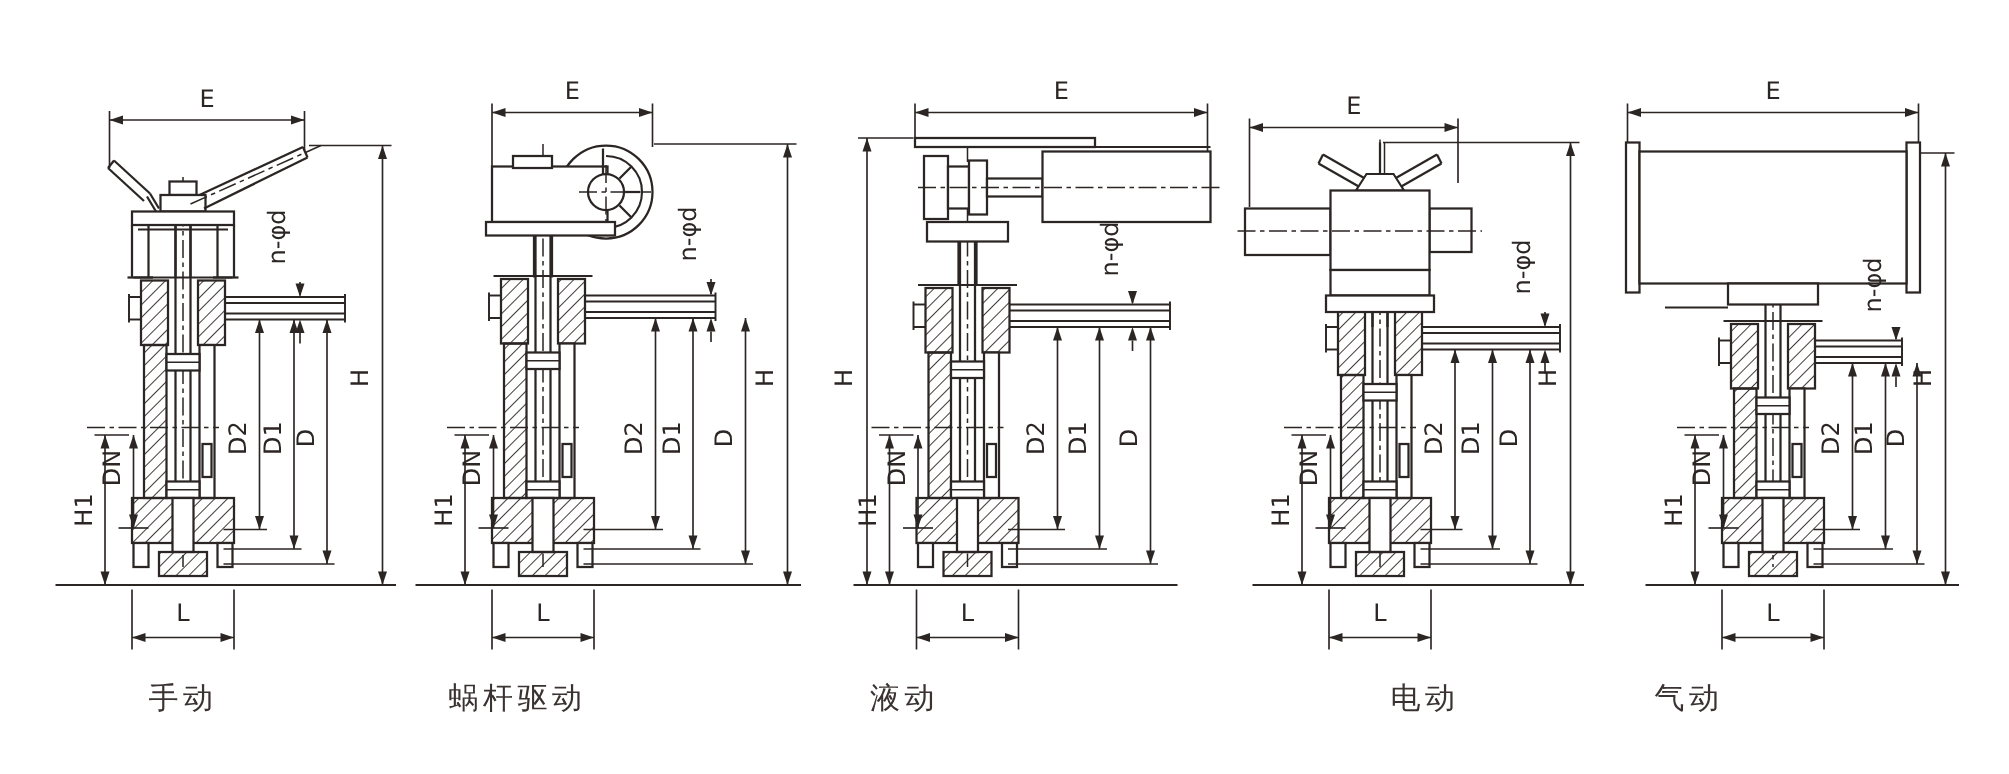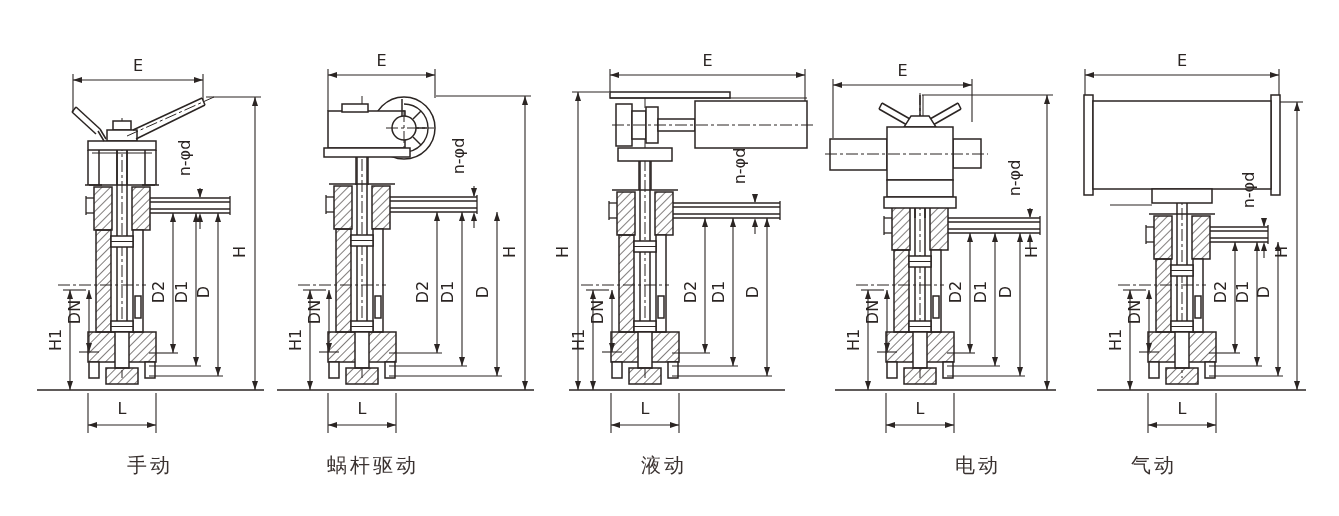--- a/index.html
+++ b/index.html
@@ -1,21 +1,21 @@
 <!DOCTYPE html>
 <html><head>
 <meta charset="utf-8">
 <style>
   html,body{margin:0;padding:0;background:#ffffff;}
   .stage{position:relative;width:1339px;height:516px;background:#ffffff;overflow:hidden;
          font-family:"DejaVu Sans","Liberation Sans",sans-serif;}
   svg{position:absolute;left:0;top:0;}
   .dim-text{font-family:"DejaVu Sans","Liberation Sans",sans-serif;font-size:16px;fill:#2b2523;}
   .caption{position:absolute;top:452px;transform:translateX(-50%);white-space:nowrap;
-           font-size:20px;letter-spacing:3px;color:#3a3230;font-weight:500;margin-left:28px;}
+           font-size:20px;letter-spacing:3px;color:#3a3230;font-weight:500;}
 </style>
 </head>
 <body>
 
 <div class="stage">
   <svg id="drawing" width="1339" height="516" viewBox="0 0 1339 516">
       <defs>
         <pattern id="hatch" patternUnits="userSpaceOnUse" width="6" height="6" patternTransform="rotate(45)">
           <line x1="0" y1="0" x2="0" y2="6" stroke="#2b2523" stroke-width="1.2"></line>
         </pattern>
@@ -500,16 +500,16 @@
           <line x1="1148" y1="425" x2="1216" y2="425" stroke="#2b2523" stroke-width="1.1" fill="none"></line>
           <polygon points="1148,425 1157,422 1157,428" fill="#2b2523" stroke="none"></polygon>
           <polygon points="1216,425 1207,422 1207,428" fill="#2b2523" stroke="none"></polygon>
           <text x="1182" y="414" text-anchor="middle" class="dim-text">L</text>
         </g>
       </g>
     </svg>
 
   <div class="caption" style="left:122px">手动</div>
   <div class="caption" style="left:345px">蜗杆驱动</div>
-  <div class="caption" style="left:636px">液动</div>
+  <div class="caption" style="left:603px">液动</div>
   <div class="caption" style="left:950px">电动</div>
   <div class="caption" style="left:1126px">气动</div>
 </div>
 
 </body></html>

